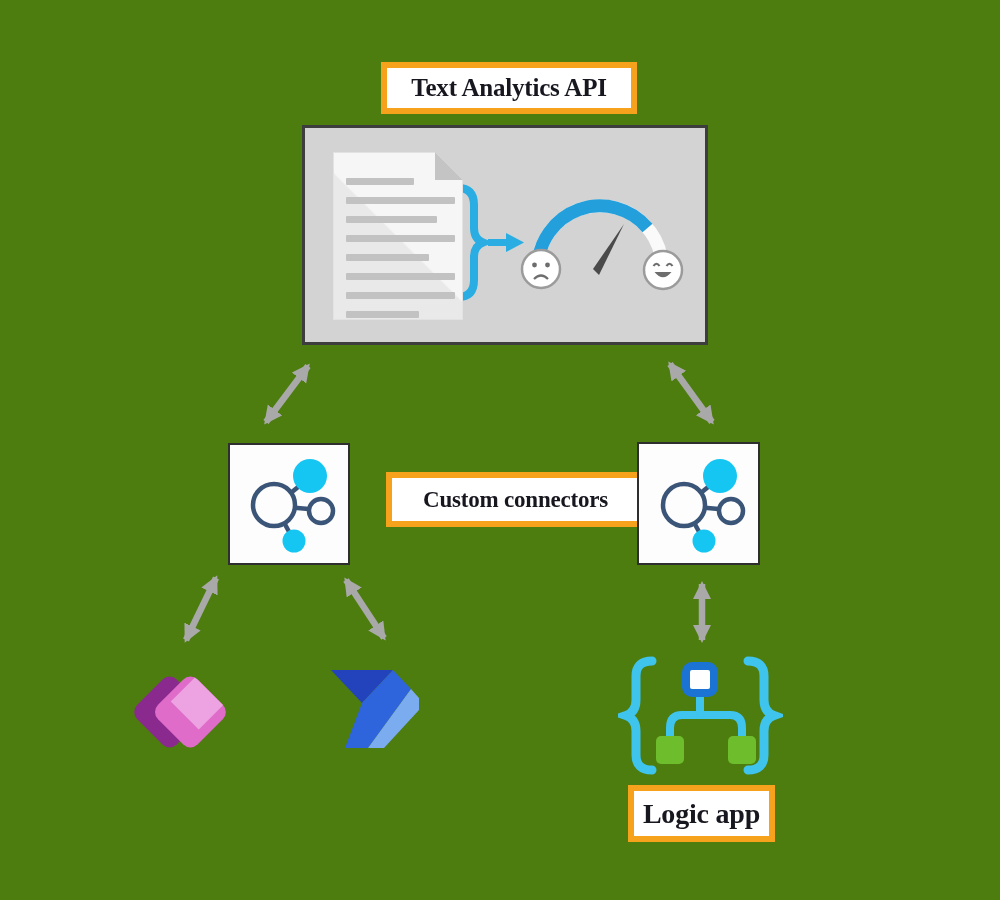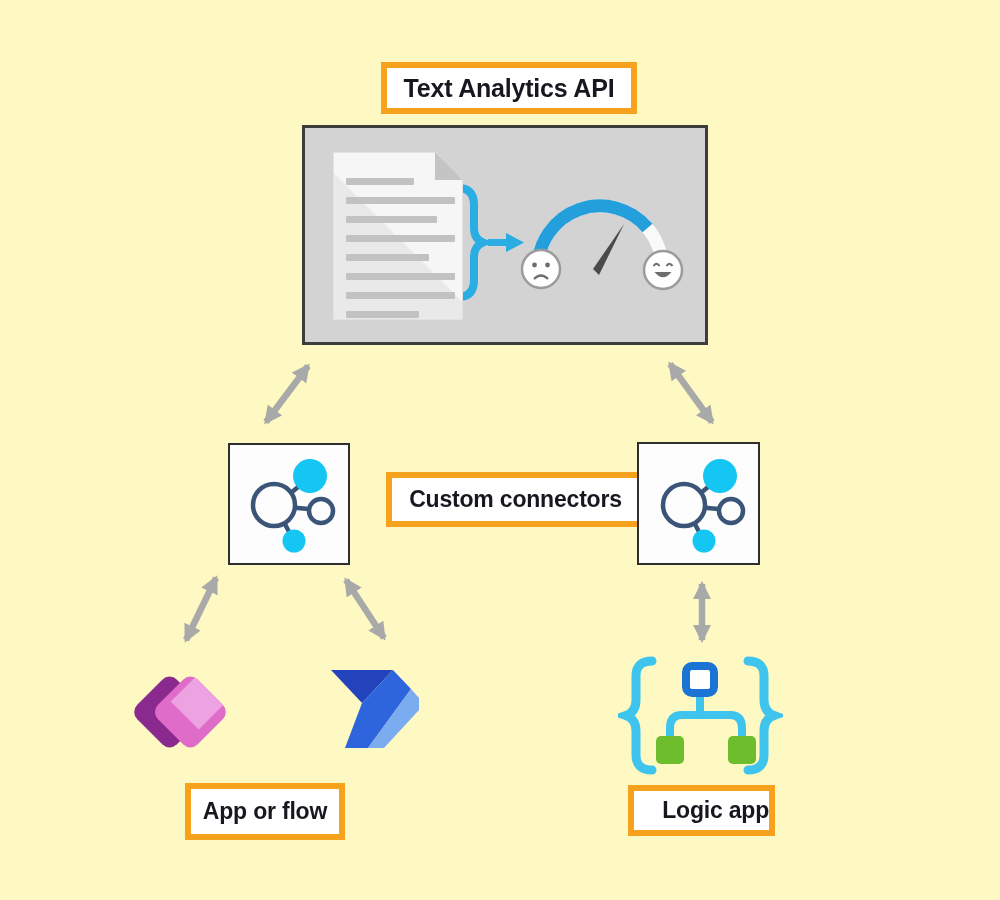--- a/index.html
+++ b/index.html
@@ -23,32 +23,32 @@
     --logic-green:#6EBD2D;
     --papps-dark:#8B2A8E;
     --papps-pink:#DE6CC8;
     --papps-light:#EDA2E2;
     --flow-dark:#2243BB;
     --flow-mid:#2E64DC;
     --flow-light:#7CACF0;
   }
   html,body{margin:0;padding:0;background:#fff;}
   .canvas{
-    position:relative;width:1000px;height:900px;background:#fef9c3;overflow:hidden;
-    font-family:Liberation Sans, sans-serif;color:var(--ink);
+    position:relative;width:1000px;height:900px;background:#4d7c0f;overflow:hidden;
+    font-family:Liberation Serif, serif;color:var(--ink);
   }
   .callout{
     position:absolute;box-sizing:border-box;border:6px solid var(--accent-orange);
     background:#fff;display:flex;align-items:center;justify-content:center;
     font-weight:bold;letter-spacing:-0.2px;white-space:nowrap;
   }
   .callout-title{left:381px;top:62px;width:256px;height:52px;font-size:25px;}
   .callout-custom{left:363px;top:472px;width:259px;height:55px;font-size:23px;margin-left:23px;}
   .callout-appflow{left:185px;top:783px;width:160px;height:57px;font-size:23px;}
-  .callout-logic{left:628px;top:785px;width:147px;height:51px;font-size:23px;justify-content:flex-end;}
+  .callout-logic{left:628px;top:785px;width:147px;height:57px;font-size:28px;}
 
   .api-box{
     position:absolute;left:302px;top:125px;width:406px;height:220px;box-sizing:border-box;
     background:var(--panel-bg);border:3px solid var(--panel-border);
   }
   .api-svg{position:absolute;left:0;top:0;}
 
   .doc{
     position:absolute;left:28px;top:24px;width:130px;height:168px;
     background:linear-gradient(45deg,#e9e9e9 49%,var(--paper) 50%);
@@ -212,20 +212,17 @@
     <path class="logic-brace" d="M34,9 Q18,9 18,24 L18,48 Q18,60 8,63.5 Q18,67 18,79 L18,103 Q18,118 34,118"></path>
     <path class="logic-brace" d="M130,9 Q146,9 146,24 L146,48 Q146,60 156,63.5 Q146,67 146,79 L146,103 Q146,118 130,118"></path>
     <path class="logic-wire" d="M82,44 L82,63"></path>
     <path class="logic-wire" d="M52,86 L52,76 Q52,63 64,63 L82,63"></path>
     <path class="logic-wire" d="M124,86 L124,76 Q124,63 112,63 L82,63"></path>
     <rect x="68" y="14" width="28" height="27" rx="6" class="logic-sq"></rect>
     <rect x="38" y="84" width="28" height="28" rx="5" class="logic-green"></rect>
     <rect x="110" y="84" width="28" height="28" rx="5" class="logic-green"></rect>
   </svg>
 
-  <div class="callout callout-appflow">
-    <span>App or flow</span>
-  </div>
   <div class="callout callout-logic">
     <span>Logic app</span>
   </div>
 
 </div>
 
 </body></html>

